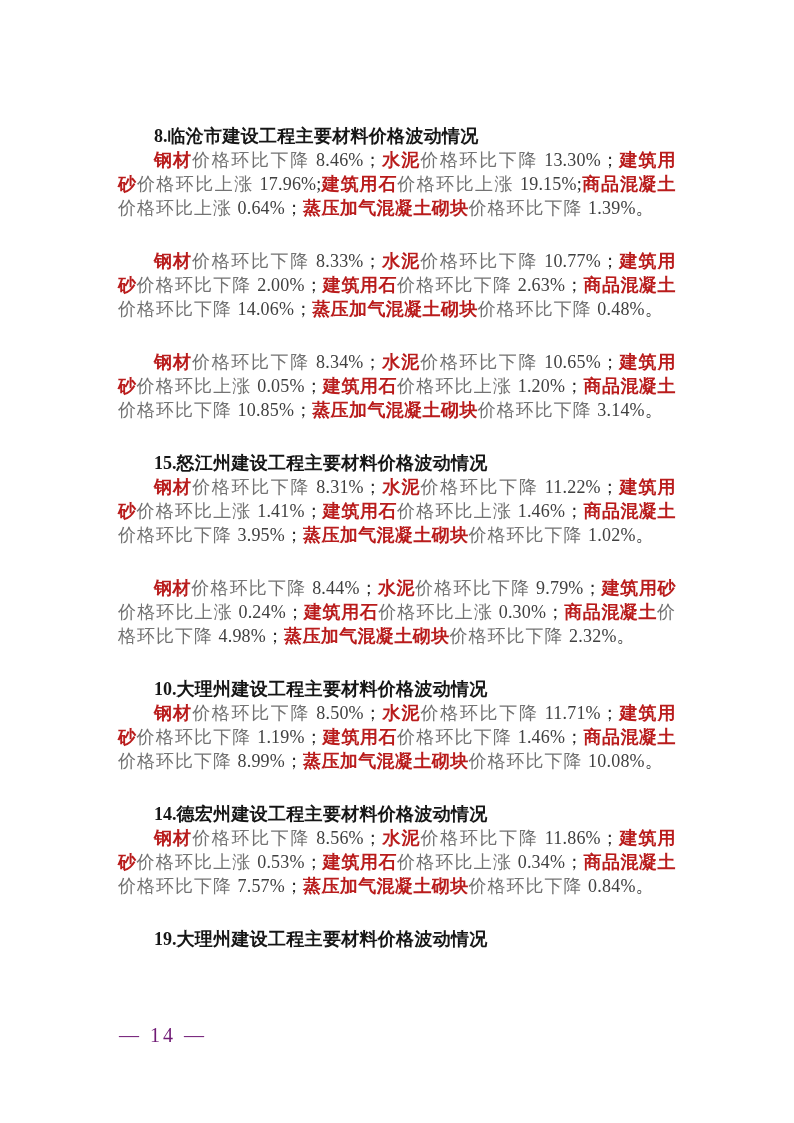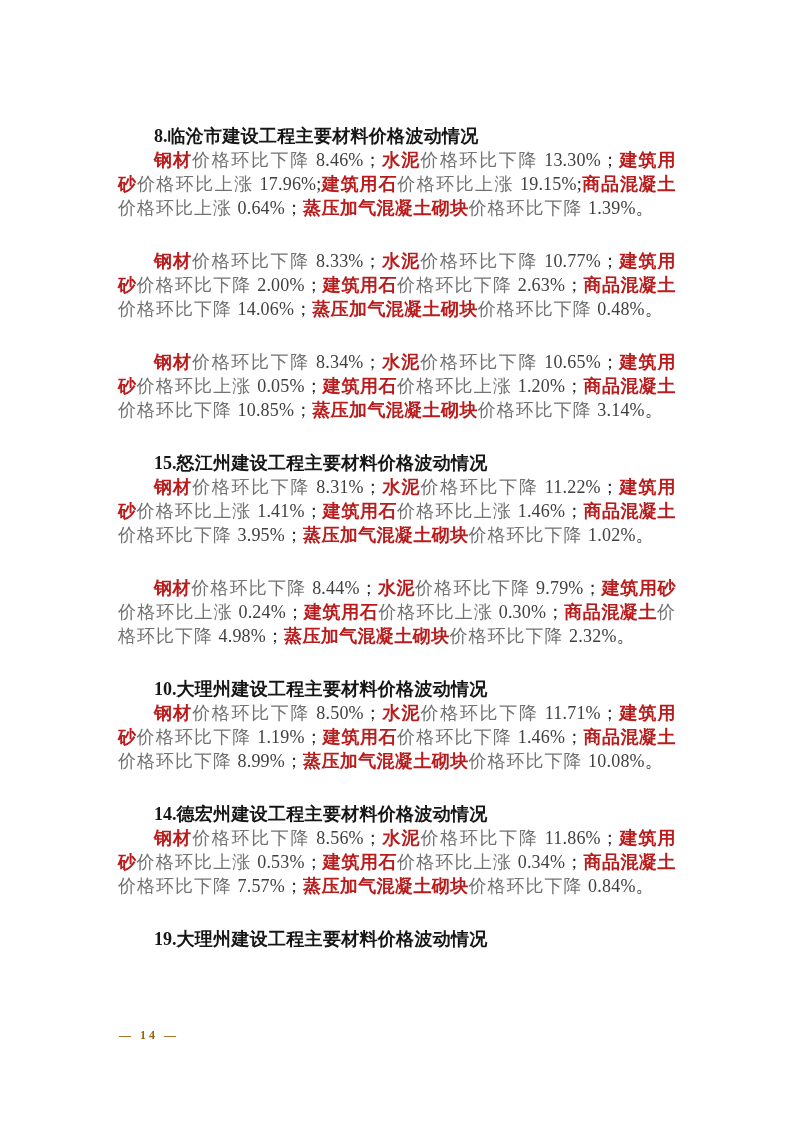--- a/index.html
+++ b/index.html
@@ -55,26 +55,25 @@
   .txt { color: #737373; }
   .num {
     color: #404040;
     font-family: "Liberation Serif", serif;
     letter-spacing: 0.2px;
   }
   .sep { color: #2b2b2b; font-family: "Liberation Serif", serif; letter-spacing: 0; }
   .page-number {
     position: absolute;
     left: 119px; top: 1024px;
-    font-size: 12px;
+    font-size: 20px;
     line-height: 22px;
-    color: #a16207;
+    color: #701a75;
     font-family: "Liberation Serif", serif;
     letter-spacing: 3px;
-    font-weight: bold;
   }
 </style>
 </head>
 <body>
 
 <div class="page">
   <main class="content" id="content">
   <section class="section">
     <h2 class="heading"><span class="hnum">8.</span><span class="htitle">临沧市建设工程主要材料价格波动情况</span></h2>
     <p class="para"><span class="mat">钢材</span><span class="txt">价格环比下降 </span><span class="num">8.46%</span><span class="sep">；</span><span class="mat">水泥</span><span class="txt">价格环比下降 </span><span class="num">13.30%</span><span class="sep">；</span><span class="mat">建筑用砂</span><span class="txt">价格环比上涨 </span><span class="num">17.96%</span><span class="sep">;</span><span class="mat">建筑用石</span><span class="txt">价格环比上涨 </span><span class="num">19.15%</span><span class="sep">;</span><span class="mat">商品混凝土</span><span class="txt">价格环比上涨 </span><span class="num">0.64%</span><span class="sep">；</span><span class="mat">蒸压加气混凝土砌块</span><span class="txt">价格环比下降 </span><span class="num">1.39%</span><span class="sep">。</span></p>

